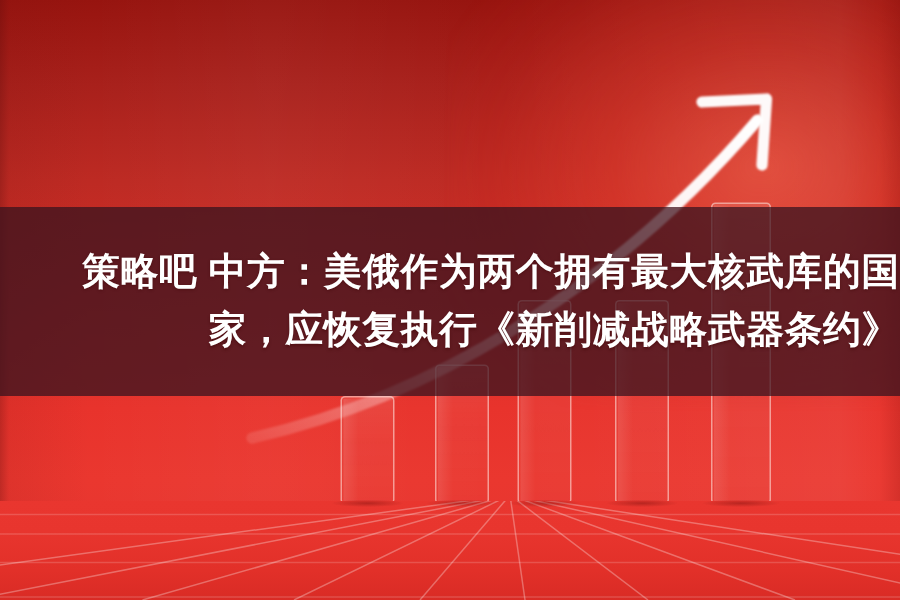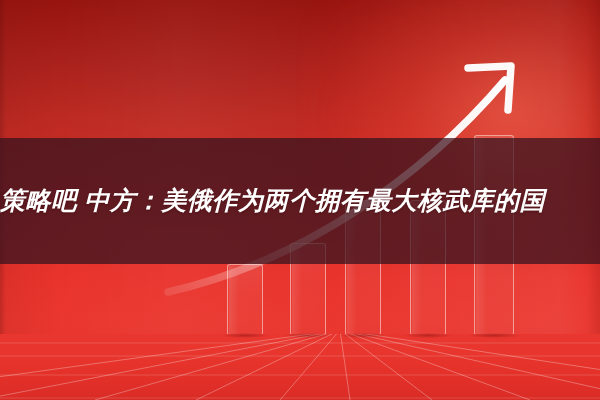--- a/index.html
+++ b/index.html
@@ -124,31 +124,30 @@
     backdrop-filter: saturate(0.75) brightness(0.72);
   }
   .caption-text {
     position: absolute;
     left: 0;
     right: 0;
     top: 138px;
     height: 126px;
     display: flex;
     flex-direction: column;
-    align-items: flex-start;
+    align-items: flex-end;
     justify-content: center;
     gap: 9px;
     color: #ffffff;
     font-size: 25px;
     font-weight: 700;
     letter-spacing: 0.6px;
     line-height: 1.18;
     text-shadow: 0 1px 2px rgba(60,0,0,0.45);
     white-space: nowrap;
-    font-style: italic;
   }
   .caption-line { display: block; }
 </style>
 </head>
 <body>
 
 <div id="stage">
 
   <div class="bg-base"></div>
   <div class="bg-glow"></div>
@@ -212,15 +211,16 @@
     <div class="bar-shadow" style="left:221px; top:333px; width:48px;"></div>
     <div class="bar-shadow" style="left:284px; top:333px; width:48px;"></div>
     <div class="bar-shadow" style="left:339px; top:333px; width:48px;"></div>
     <div class="bar-shadow" style="left:404px; top:333px; width:48px;"></div>
     <div class="bar-shadow" style="left:468px; top:333px; width:52px;"></div>
   </div>
 
   <div class="caption-band"></div>
   <div class="caption-text">
     <span class="caption-line">策略吧 中方：美俄作为两个拥有最大核武库的国</span>
+    <span class="caption-line">家，应恢复执行《新削减战略武器条约》</span>
   </div>
 
 </div>
 
 </body></html>

